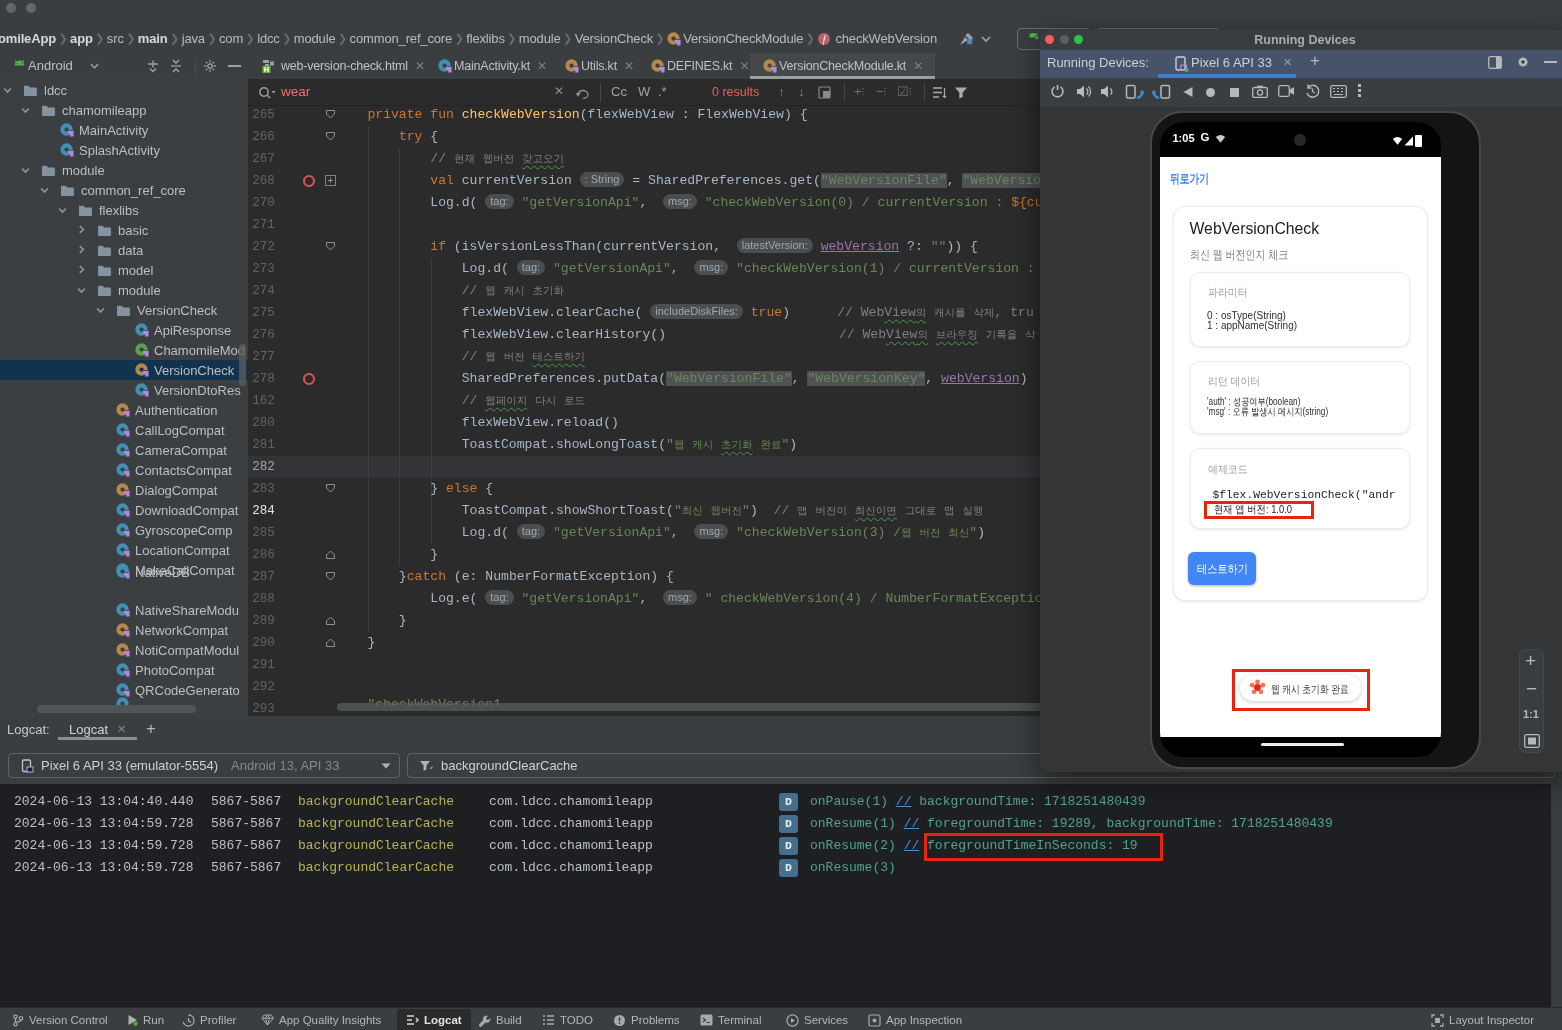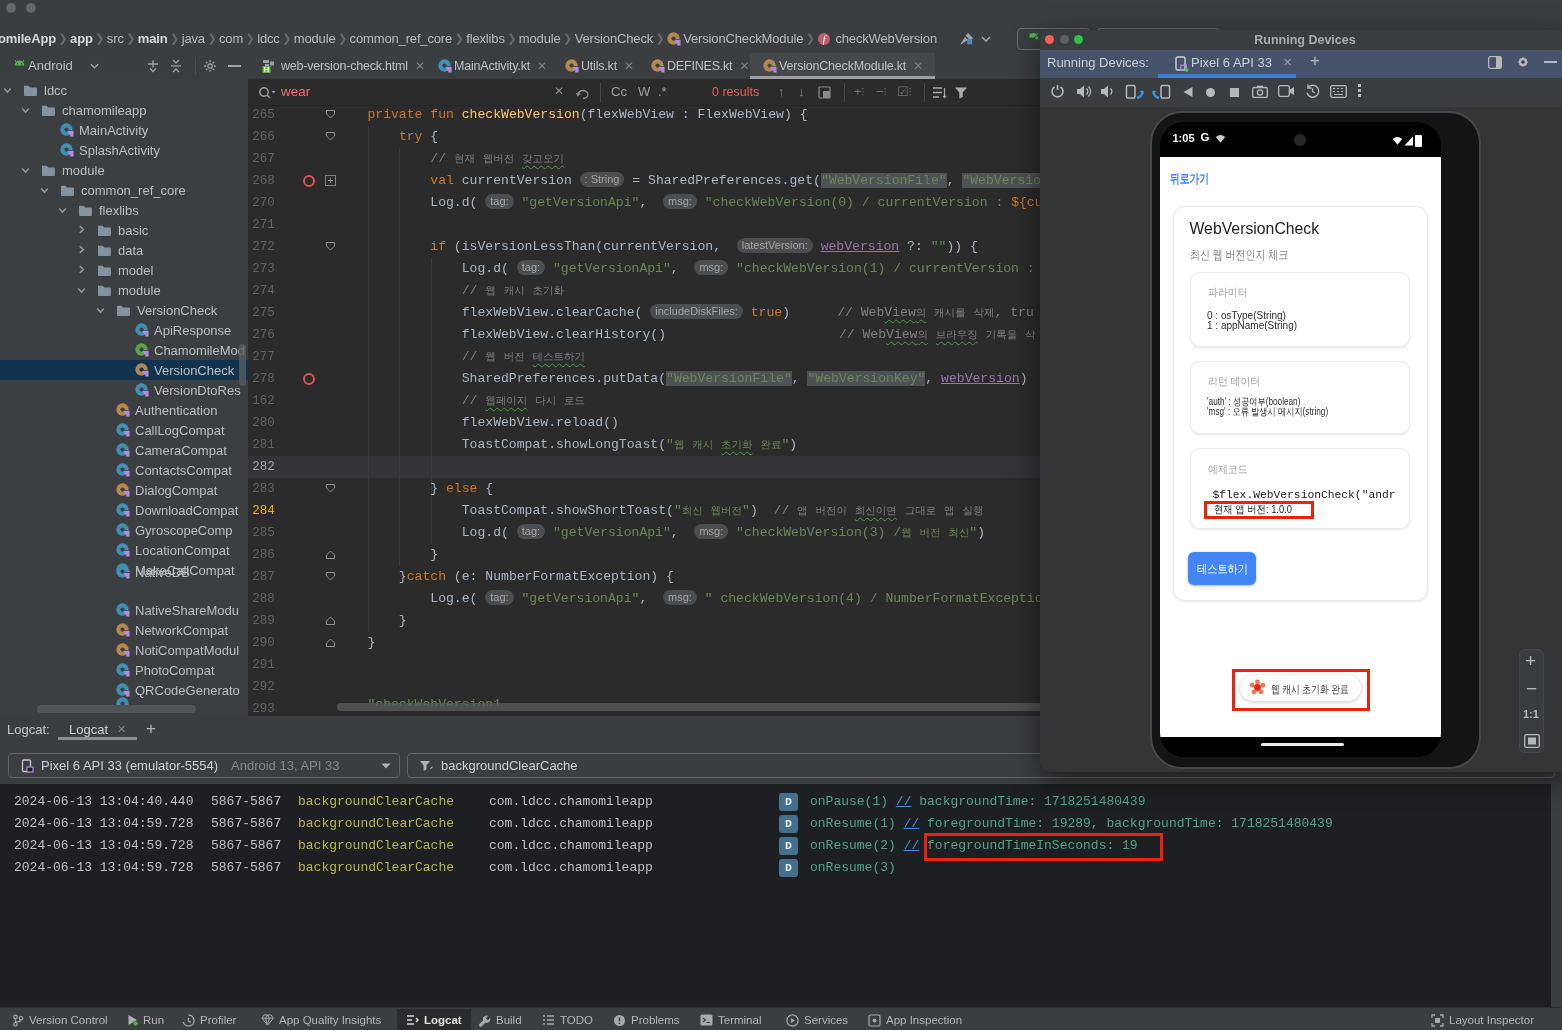--- a/index.html
+++ b/index.html
@@ -524,21 +524,21 @@
       <div class="cl" style="top:289px">                SharedPreferences.putData(<span class="s hl">"WebVersionFile"</span>, <span class="s hl">"WebVersionKey"</span>, <span class="pp">webVersion</span>)</div>
       <div class="num" style="top:311px;color:#606366">162</div>
       <div class="cl" style="top:311px">                <span class="c">// <span class="wavy"><span class="kr">웹페이지</span></span> <span class="kr">다시</span> <span class="kr">로드</span></span></div>
       <div class="num" style="top:333px;color:#606366">280</div>
       <div class="cl" style="top:333px">                flexWebView.reload()</div>
       <div class="num" style="top:355px;color:#606366">281</div>
       <div class="cl" style="top:355px">                ToastCompat.showLongToast(<span class="s">"<span class="kr">웹</span> <span class="kr">캐시</span> <span class="wavy"><span class="kr">초기화</span></span> <span class="kr">완료</span>"</span>)</div>
       <div class="num" style="top:377px;color:#a4a7aa">282</div>
       <div class="num" style="top:399px;color:#606366">283</div>
       <div class="cl" style="top:399px">            } <span class="k">else</span> {</div>
-      <div class="num" style="top:421px;color:#eab308">284</div>
+      <div class="num" style="top:421px;color:#e5e5e5">284</div>
       <div class="cl" style="top:421px">                ToastCompat.showShortToast(<span class="s">"<span class="kr">최신</span> <span class="kr">웹버전</span>"</span>)  <span class="c">// <span class="kr">앱</span> <span class="kr">버전이</span> <span class="wavy"><span class="kr">최신이면</span></span> <span class="kr">그대로</span> <span class="kr">앱</span> <span class="kr">실행</span></span></div>
       <div class="num" style="top:443px;color:#606366">285</div>
       <div class="cl" style="top:443px">                Log.d( <span class="chip">tag:</span> <span class="s">"getVersionApi"</span>,  <span class="chip">msg:</span> <span class="s">"checkWebVersion(3) /<span class="kr">웹</span> <span class="kr">버전</span> <span class="kr">최신</span>"</span>)</div>
       <div class="num" style="top:465px;color:#606366">286</div>
       <div class="cl" style="top:465px">            }</div>
       <div class="num" style="top:487px;color:#606366">287</div>
       <div class="cl" style="top:487px">        }<span class="k">catch</span> (e: NumberFormatException) {</div>
       <div class="num" style="top:509px;color:#606366">288</div>
       <div class="cl" style="top:509px">            Log.e( <span class="chip">tag:</span> <span class="s">"getVersionApi"</span>,  <span class="chip">msg:</span> <span class="s">" checkWebVersion(4) / NumberFormatExceptio</span></div>
       <div class="num" style="top:531px;color:#606366">289</div>

